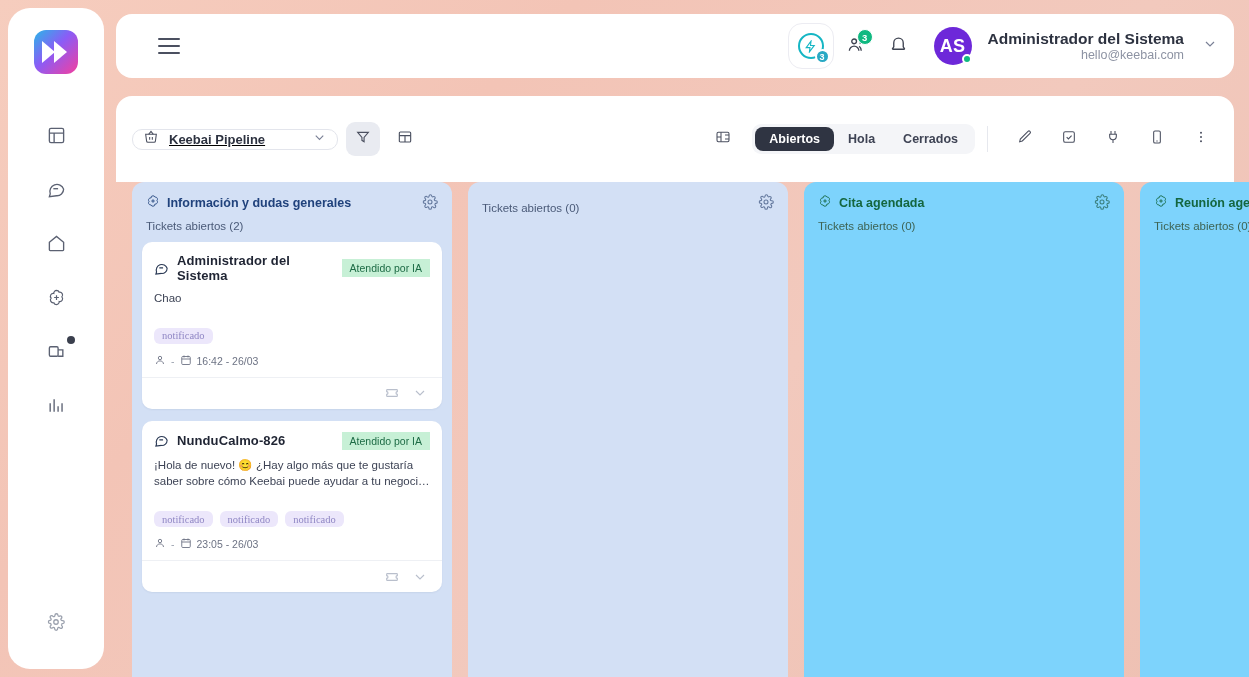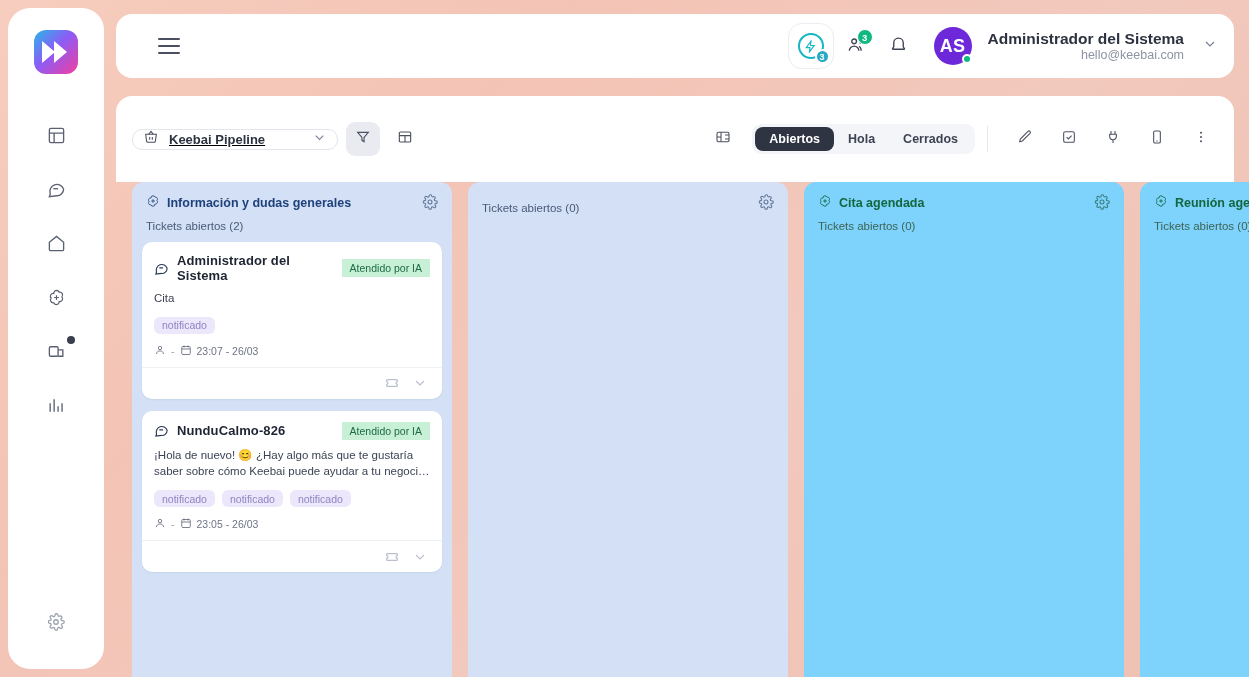--- a/index.html
+++ b/index.html
@@ -198,21 +198,21 @@
     background: #c7f0d6; color: #1d6b45;
     font-size: 10.5px; padding: 3px 8px; border-radius: 0;
     white-space: nowrap; font-weight: 400;
   }
   .card-msg {
     font-size: 11.5px; color: #3d4355; margin-top: 7px;
     line-height: 1.45;
     display: -webkit-box; -webkit-line-clamp: 2; -webkit-box-orient: vertical;
     overflow: hidden;
   }
-  .tag-row { display: flex; gap: 7px; margin-top: 10px; flex-wrap: wrap; }
+  .tag-row { display: flex; gap: 7px; margin-top: 21px; flex-wrap: wrap; font-family: Liberation Serif, serif; }
   .tag {
     background: #ece7fb; color: #8f86c4;
     font-size: 10.5px; padding: 2.5px 8px; border-radius: 6px;
   }
   .meta-row {
     display: flex; align-items: center; gap: 5px;
     margin-top: 10px; font-size: 10.5px; color: #6d7384;
   }
   .meta-sep { color: #9aa0ae; }
   .card-foot {
@@ -471,39 +471,39 @@
       <div class="card-top">
         <span class="chat-icon">
           <svg width="15" height="15" viewBox="0 0 24 24" fill="none" stroke="currentColor" stroke-width="1.8">
             <path d="M21 11.5a8.4 8.4 0 0 1-9 8.4L3 21l1.1-3.5A8.4 8.4 0 1 1 21 11.5z"></path>
                     <path d="M8.5 11h6"></path>
           </svg>
         </span>
         <span class="card-title">Administrador del Sistema</span>
         <span class="ai-pill">Atendido por IA</span>
       </div>
-      <div class="card-msg">Cita</div>
+      <div class="card-msg">Chao</div>
       <div class="tag-row">
                 <span class="tag">notificado</span>
               </div>
       <div class="meta-row">
         <span>
           <svg width="12" height="12" viewBox="0 0 24 24" fill="none" stroke="currentColor" stroke-width="1.8">
             <circle cx="12" cy="8" r="3.4"></circle>
                     <path d="M5 20c0-3.6 3.1-6.2 7-6.2s7 2.6 7 6.2"></path>
           </svg>
         </span>
         <span class="meta-sep">-</span>
         <span>
           <svg width="12" height="12" viewBox="0 0 24 24" fill="none" stroke="currentColor" stroke-width="1.8">
             <rect x="3.5" y="5" width="17" height="16" rx="2"></rect>
                     <path d="M3.5 10h17M8 3v4M16 3v4"></path>
           </svg>
         </span>
-        <span>23:07 - 26/03</span>
+        <span>16:42 - 26/03</span>
       </div>
     </div>
     <div class="card-foot">
       <span class="foot-ic">
         <svg width="16" height="16" viewBox="0 0 24 24" fill="none" stroke="currentColor" stroke-width="1.7">
           <path d="M4 8a1 1 0 0 1 1-1h14a1 1 0 0 1 1 1v2a2 2 0 0 0 0 4v2a1 1 0 0 1-1 1H5a1 1 0 0 1-1-1v-2a2 2 0 0 0 0-4z"></path>
         </svg>
       </span>
       <span class="foot-ic">
         <svg width="16" height="16" viewBox="0 0 24 24" fill="none" stroke="currentColor" stroke-width="1.7">

